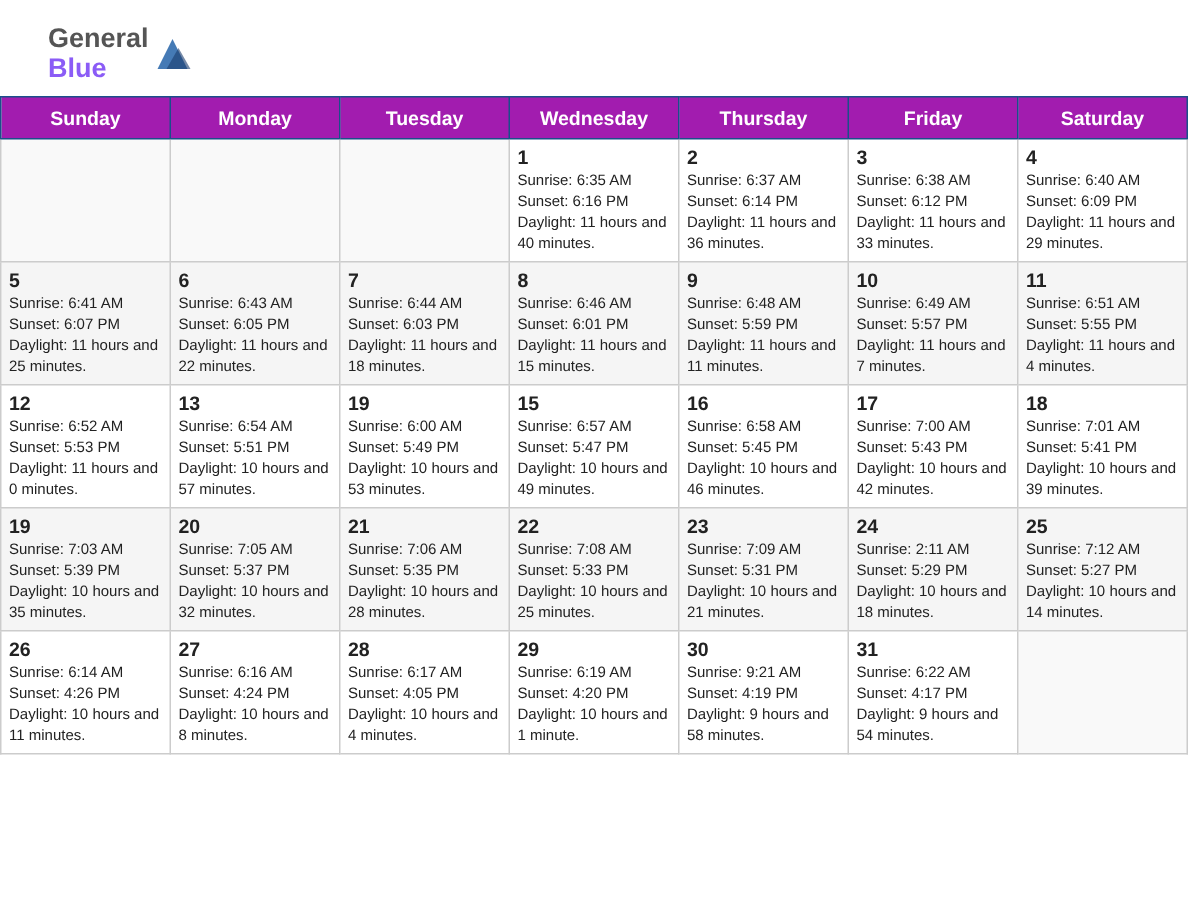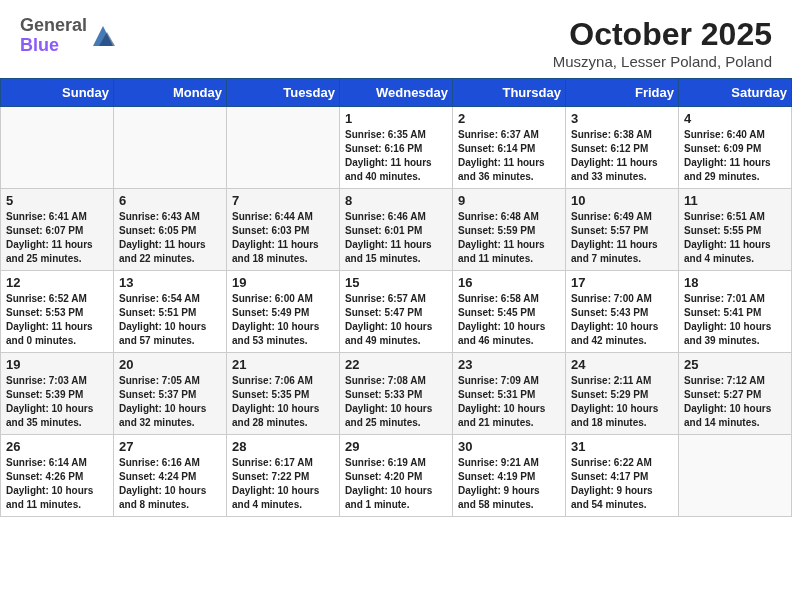--- a/index.html
+++ b/index.html
@@ -7,20 +7,21 @@
       font-family: Arial, sans-serif;
       background: #fff;
       width: 792px;
       min-height: 612px;
     }
     .header {
       display: flex;
       align-items: flex-start;
       justify-content: space-between;
       padding: 16px 20px 8px 20px;
+      margin-left: 12px;
     }
     .logo {
       display: flex;
       align-items: center;
     }
     .logo-text {
       font-size: 18px;
       font-weight: bold;
       line-height: 1.1;
     }
@@ -46,26 +47,26 @@
     .location {
       font-size: 15px;
       color: #444;
     }
     .calendar {
       width: 100%;
       border-collapse: collapse;
       margin: 0;
     }
     .calendar th {
-      background: #1d4ed8;
+      background: #a21caf;
       color: #fff;
       font-size: 13px;
       font-weight: bold;
       padding: 6px 4px;
-      text-align: right;
+      text-align: center;
       border: 1px solid #1a4f8a;
     }
     .calendar td {
       vertical-align: top;
       border: 1px solid #ccc;
       padding: 4px 5px;
       font-size: 10.5px;
       color: #222;
       width: 113px;
       min-height: 80px;
@@ -83,43 +84,38 @@
       display: block;
       margin-bottom: 2px;
     }
     .empty {
       background: #f9f9f9 !important;
     }
     .cell-content {
       font-size: 10px;
       line-height: 1.4;
       color: #222;
-      font-weight: bold;
     }
   </style>
 </head>
 <body>
 
 <div class="header">
   <div class="logo">
     <div>
       <div class="logo-text">
         <span class="general">General</span><br>
         <span class="blue">Blue</span>
       </div>
     </div>
     <svg class="logo-icon" viewBox="0 0 28 28">
       <polygon points="4,24 14,4 24,24" fill="#2563a8" opacity="0.85"></polygon>
       <polygon points="10,24 18,10 26,24" fill="#1a3c6e" opacity="0.6"></polygon>
     </svg>
   </div>
-  <div class="title-block">
-    <div class="month-title">October 2025</div>
-    <div class="location">Muszyna, Lesser Poland, Poland</div>
-  </div>
 </div>
 
 <table class="calendar">
   <thead>
     <tr>
     <th>Sunday</th>
         <th>Monday</th>
         <th>Tuesday</th>
         <th>Wednesday</th>
         <th>Thursday</th>
@@ -298,21 +294,21 @@
         </td>
         <td>
           <span class="day-num">27</span>
           <div class="cell-content">Sunrise: 6:16 AM
 Sunset: 4:24 PM
 Daylight: 10 hours and 8 minutes.</div>
         </td>
         <td>
           <span class="day-num">28</span>
           <div class="cell-content">Sunrise: 6:17 AM
-Sunset: 7:22 PM
+Sunset: 4:05 PM
 Daylight: 10 hours and 4 minutes.</div>
         </td>
         <td>
           <span class="day-num">29</span>
           <div class="cell-content">Sunrise: 6:19 AM
 Sunset: 4:20 PM
 Daylight: 10 hours and 1 minute.</div>
         </td>
         <td>
           <span class="day-num">30</span>

